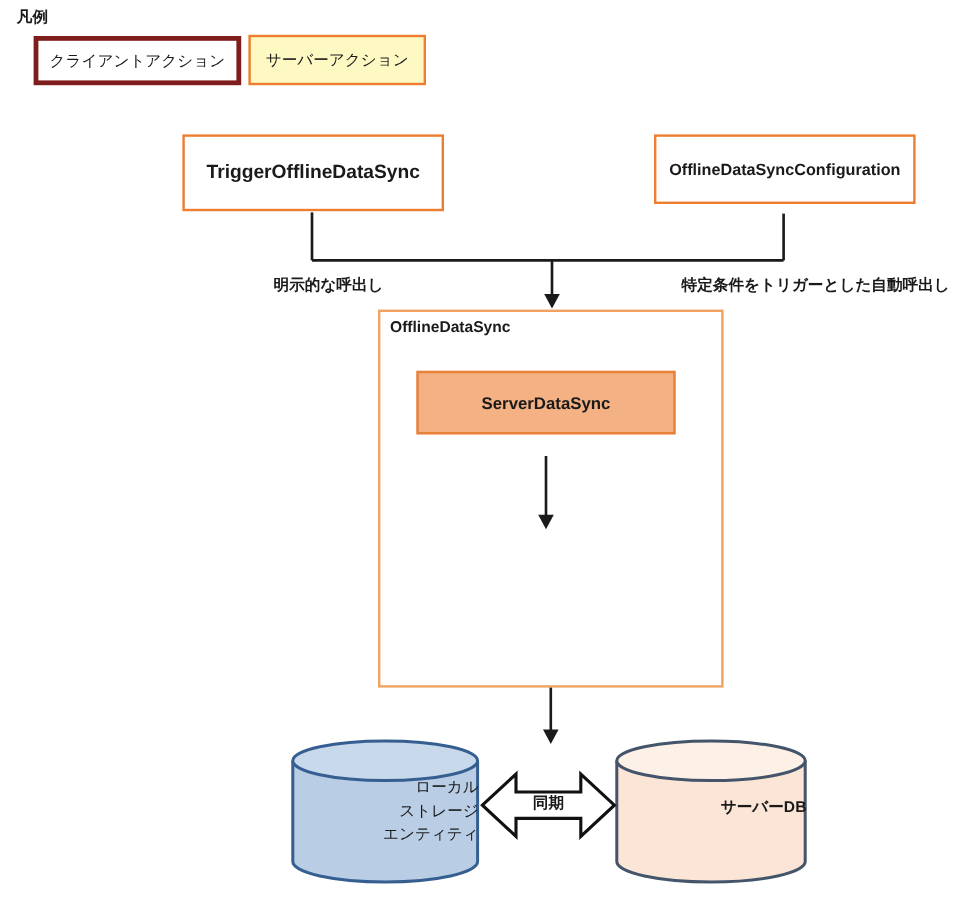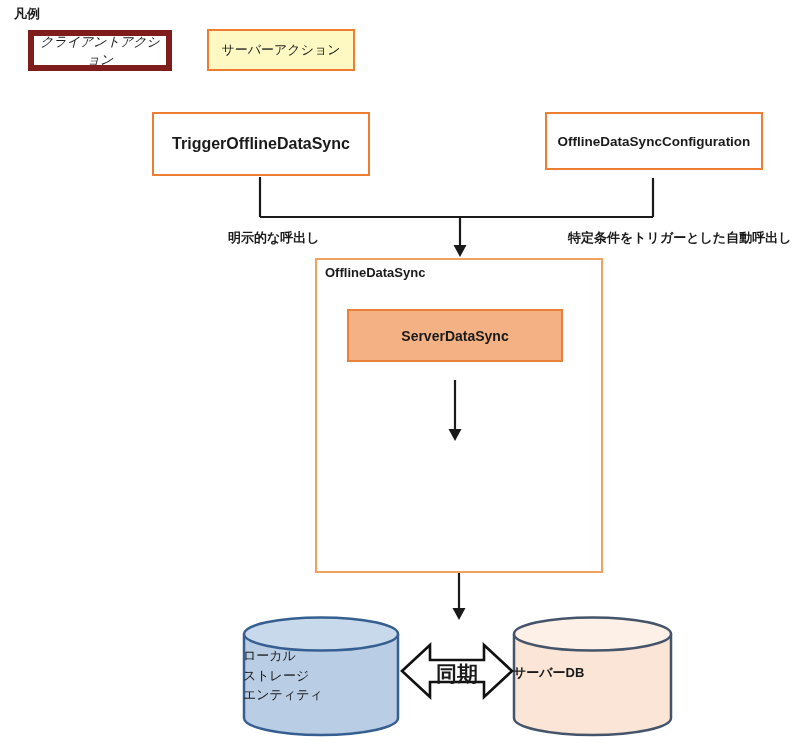--- a/index.html
+++ b/index.html
@@ -3,22 +3,22 @@
 <meta charset="utf-8">
 <style>
   html,body{margin:0;padding:0;background:#ffffff;}
   body{font-family:"Liberation Sans","DejaVu Sans",sans-serif;color:#1a1a1a;}
   .canvas{position:relative;width:800px;height:755px;background:#ffffff;overflow:hidden;}
   .box{position:absolute;display:flex;align-items:center;justify-content:center;
        text-align:center;background:#ffffff;box-sizing:border-box;}
 
   .legend-title{position:absolute;left:14px;top:5px;font-size:13px;font-weight:bold;}
 
-  .legend-client{left:28px;top:30px;width:144px;height:41px;
-       border:6px solid #7f1d1d;font-size:13px;font-style:italic;}
+  .legend-client{left:28px;top:30px;width:173px;height:41px;
+       border:4px solid #7f1d1d;font-size:13px;}
   .legend-server{left:207px;top:29px;width:148px;height:42px;
        border:2px solid #ED7D31;background:#fef9c3;font-size:13px;}
 
   .node-trigger{left:152px;top:112px;width:218px;height:64px;
        border:2px solid #ED7D31;font-weight:bold;font-size:16px;}
   .node-config{left:545px;top:112px;width:218px;height:58px;
        border:2px solid #ED7D31;font-weight:bold;font-size:13.5px;}
 
   .edge-label{position:absolute;font-size:13px;font-weight:bold;white-space:nowrap;}
   .edge-label.explicit{left:228px;top:229px;}
@@ -28,26 +28,26 @@
        border:2px solid #F0A361;background:#ffffff;box-sizing:border-box;}
   .container-label{position:absolute;left:8px;top:5px;font-weight:bold;font-size:13px;}
 
   .node-sds{left:347px;top:309px;width:216px;height:53px;
        border:2px solid #E8813A;background:#F4B183;font-weight:bold;font-size:14px;}
 
   .node-gen{left:346px;top:442px;width:217px;height:71px;
        border:2px solid #F0A361;font-size:13.5px;flex-direction:column;line-height:1.45;}
 
   .cyl-svg{position:absolute;}
-  .cyl-text{position:absolute;text-align:left;font-size:13px;line-height:1.5;}
+  .cyl-text{position:absolute;text-align:right;font-size:13px;line-height:1.5;}
   .cyl-text.left{left:243px;top:646px;width:156px;}
   .cyl-text.right{left:513px;top:663px;width:159px;font-weight:bold;}
 
   .sync-label{position:absolute;left:402px;top:660px;width:110px;text-align:center;
-       font-size:21px;font-weight:bold;}
+       font-size:13px;font-weight:bold;}
 
   .overlay{position:absolute;left:0;top:0;width:800px;height:755px;pointer-events:none;}
 </style>
 </head>
 <body>
 
 <div class="canvas">
 
   <div class="legend-title">凡例</div>
   <div class="box legend-client">クライアントアクション</div>

